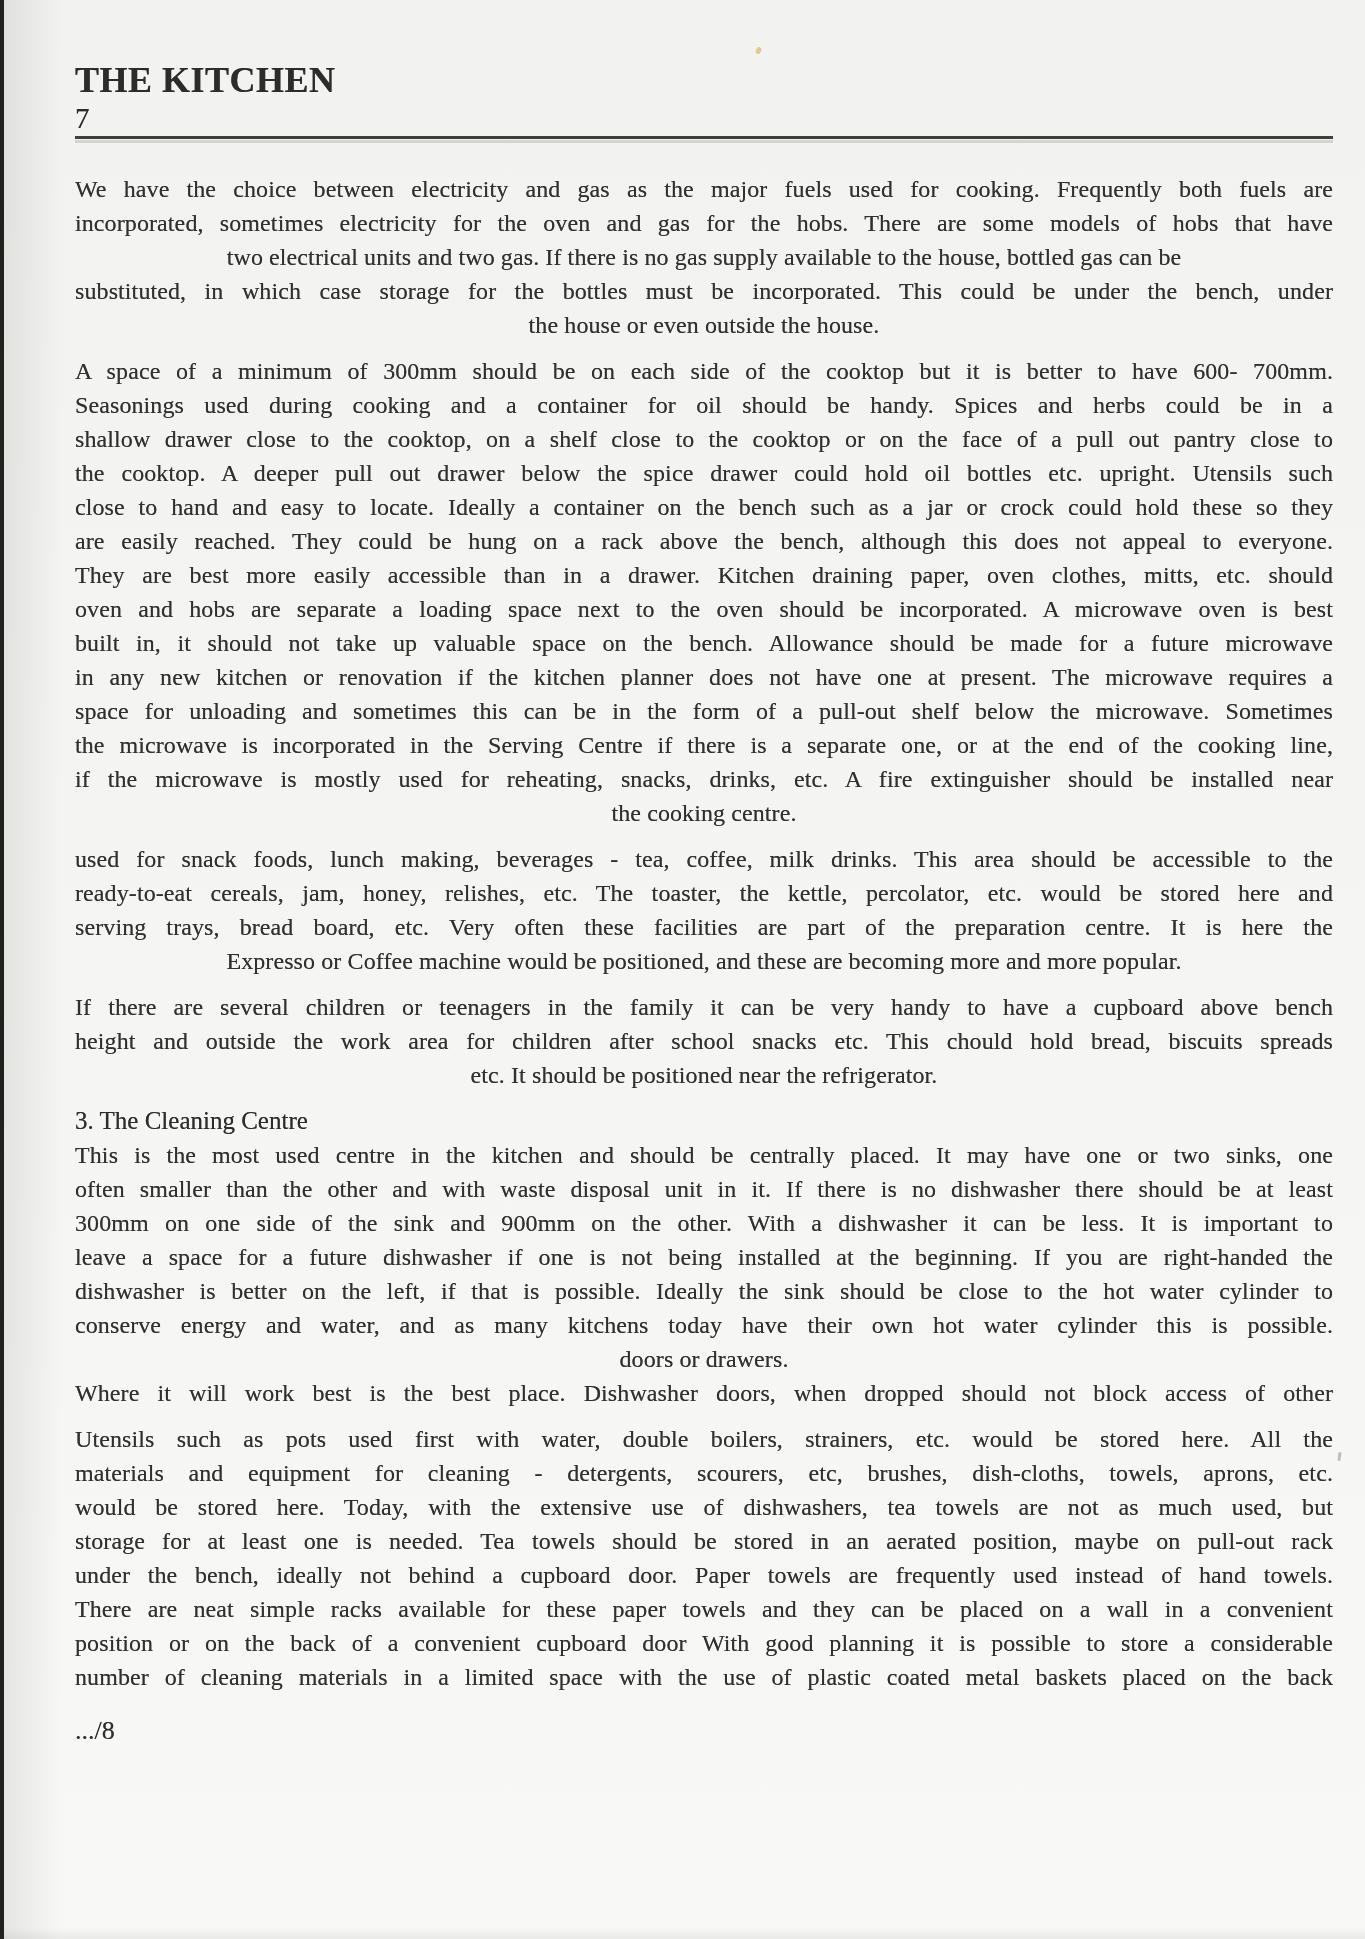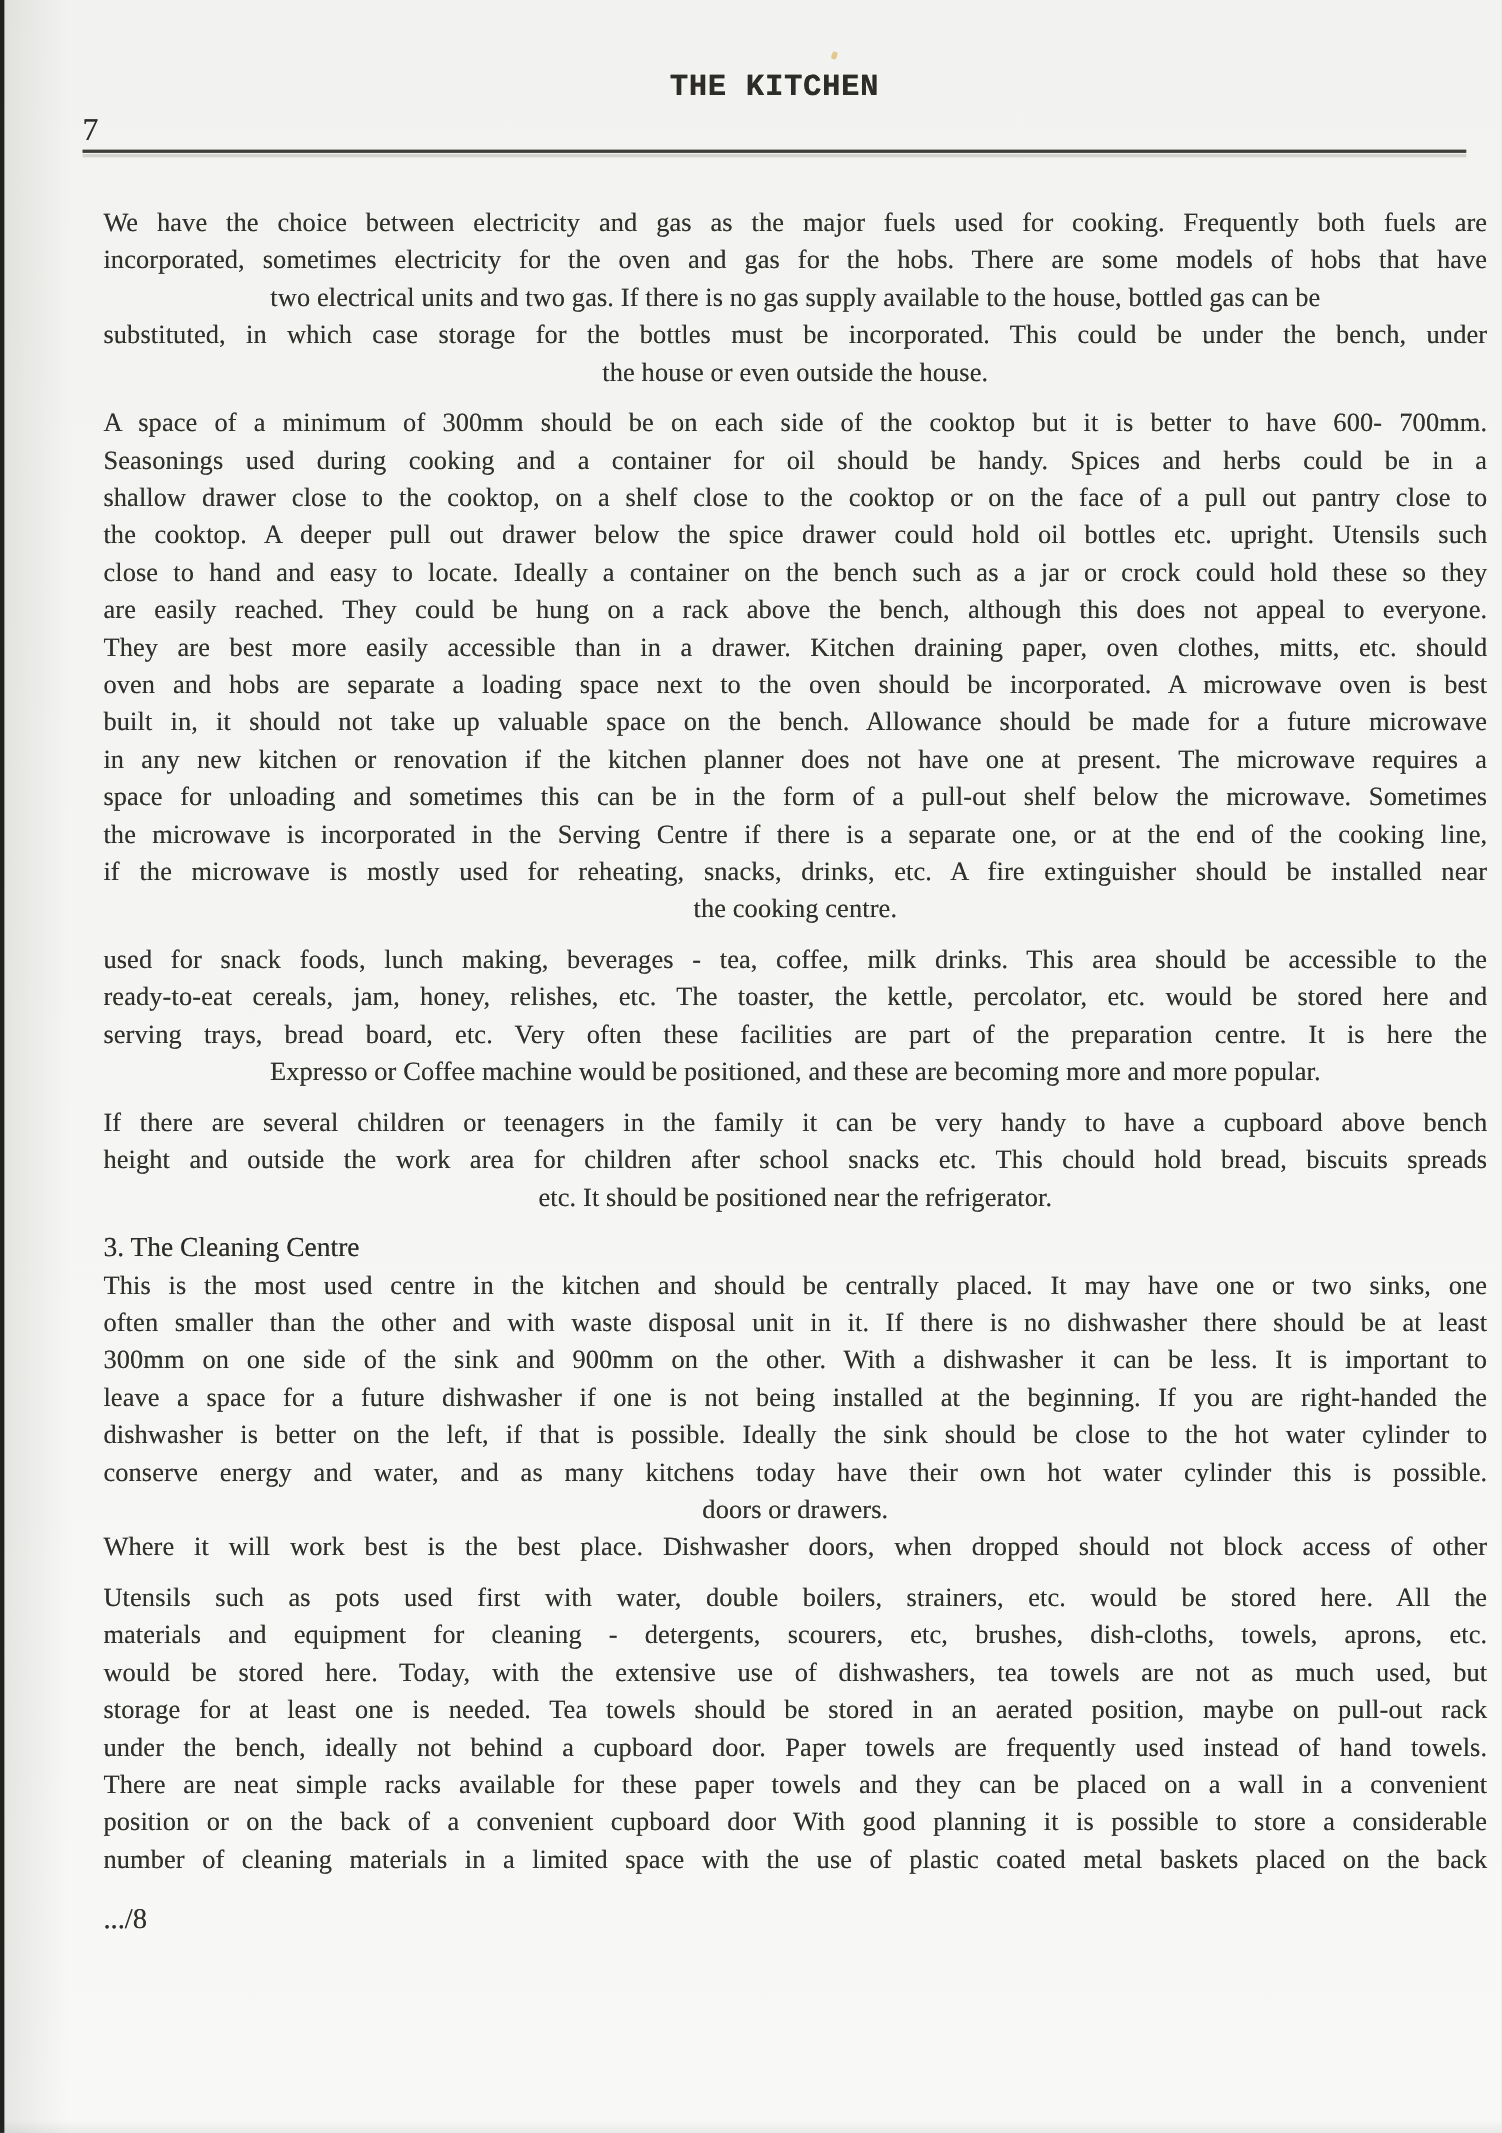--- a/index.html
+++ b/index.html
@@ -24,38 +24,37 @@
     position:absolute; left:0; bottom:0; width:100%; height:12px;
     background:linear-gradient(180deg,rgba(60,60,55,0.0),rgba(60,60,55,0.08));
   }
   .speck1 { position:absolute; left:756px; top:47px; width:5px; height:7px;
     background:#d9a43a; opacity:0.55; border-radius:40%; transform:rotate(20deg); }
   .speck2 { position:absolute; left:1338px; top:1452px; width:3px; height:9px;
     background:#7a7870; opacity:0.45; border-radius:2px; transform:rotate(8deg); }
 
   .doc-title {
     position:absolute; top:64px; left:75px; width:1258px;
-    text-align:center; font-weight:bold; font-size:28px; line-height:32px;
+    font-weight:bold; font-size:36px; line-height:32px;
     letter-spacing:0.5px; color:#2d2c29;
     text-shadow:0 0 0.6px rgba(45,44,41,0.7);
-    font-family:Liberation Mono, monospace;
   }
   .page-number {
     position:absolute; top:102px; left:75px;
     font-size:29px; line-height:32px; color:#2d2c29;
     text-shadow:0 0 0.6px rgba(45,44,41,0.7);
   }
   .header-rule {
     position:absolute; top:136px; left:75px; width:1258px; height:3px;
     background:#403e39;
     box-shadow:0 4px 0 rgba(70,68,60,0.18);
   }
 
   .content {
-    position:absolute; top:186px; left:75px; width:1258px;margin-left:19px;
+    position:absolute; top:172px; left:75px; width:1258px;
   }
   .para { margin:0 0 12px 0; }
   .line {
     font-size:24px; line-height:34px;
     text-align:justify; text-align-last:justify;
     letter-spacing:0.1px;
     text-shadow:0 0 0.6px rgba(49,48,44,0.65);
   }
   .line.end { text-align:center; text-align-last:auto; }
   .u { text-decoration:underline; text-underline-offset:3px; }

